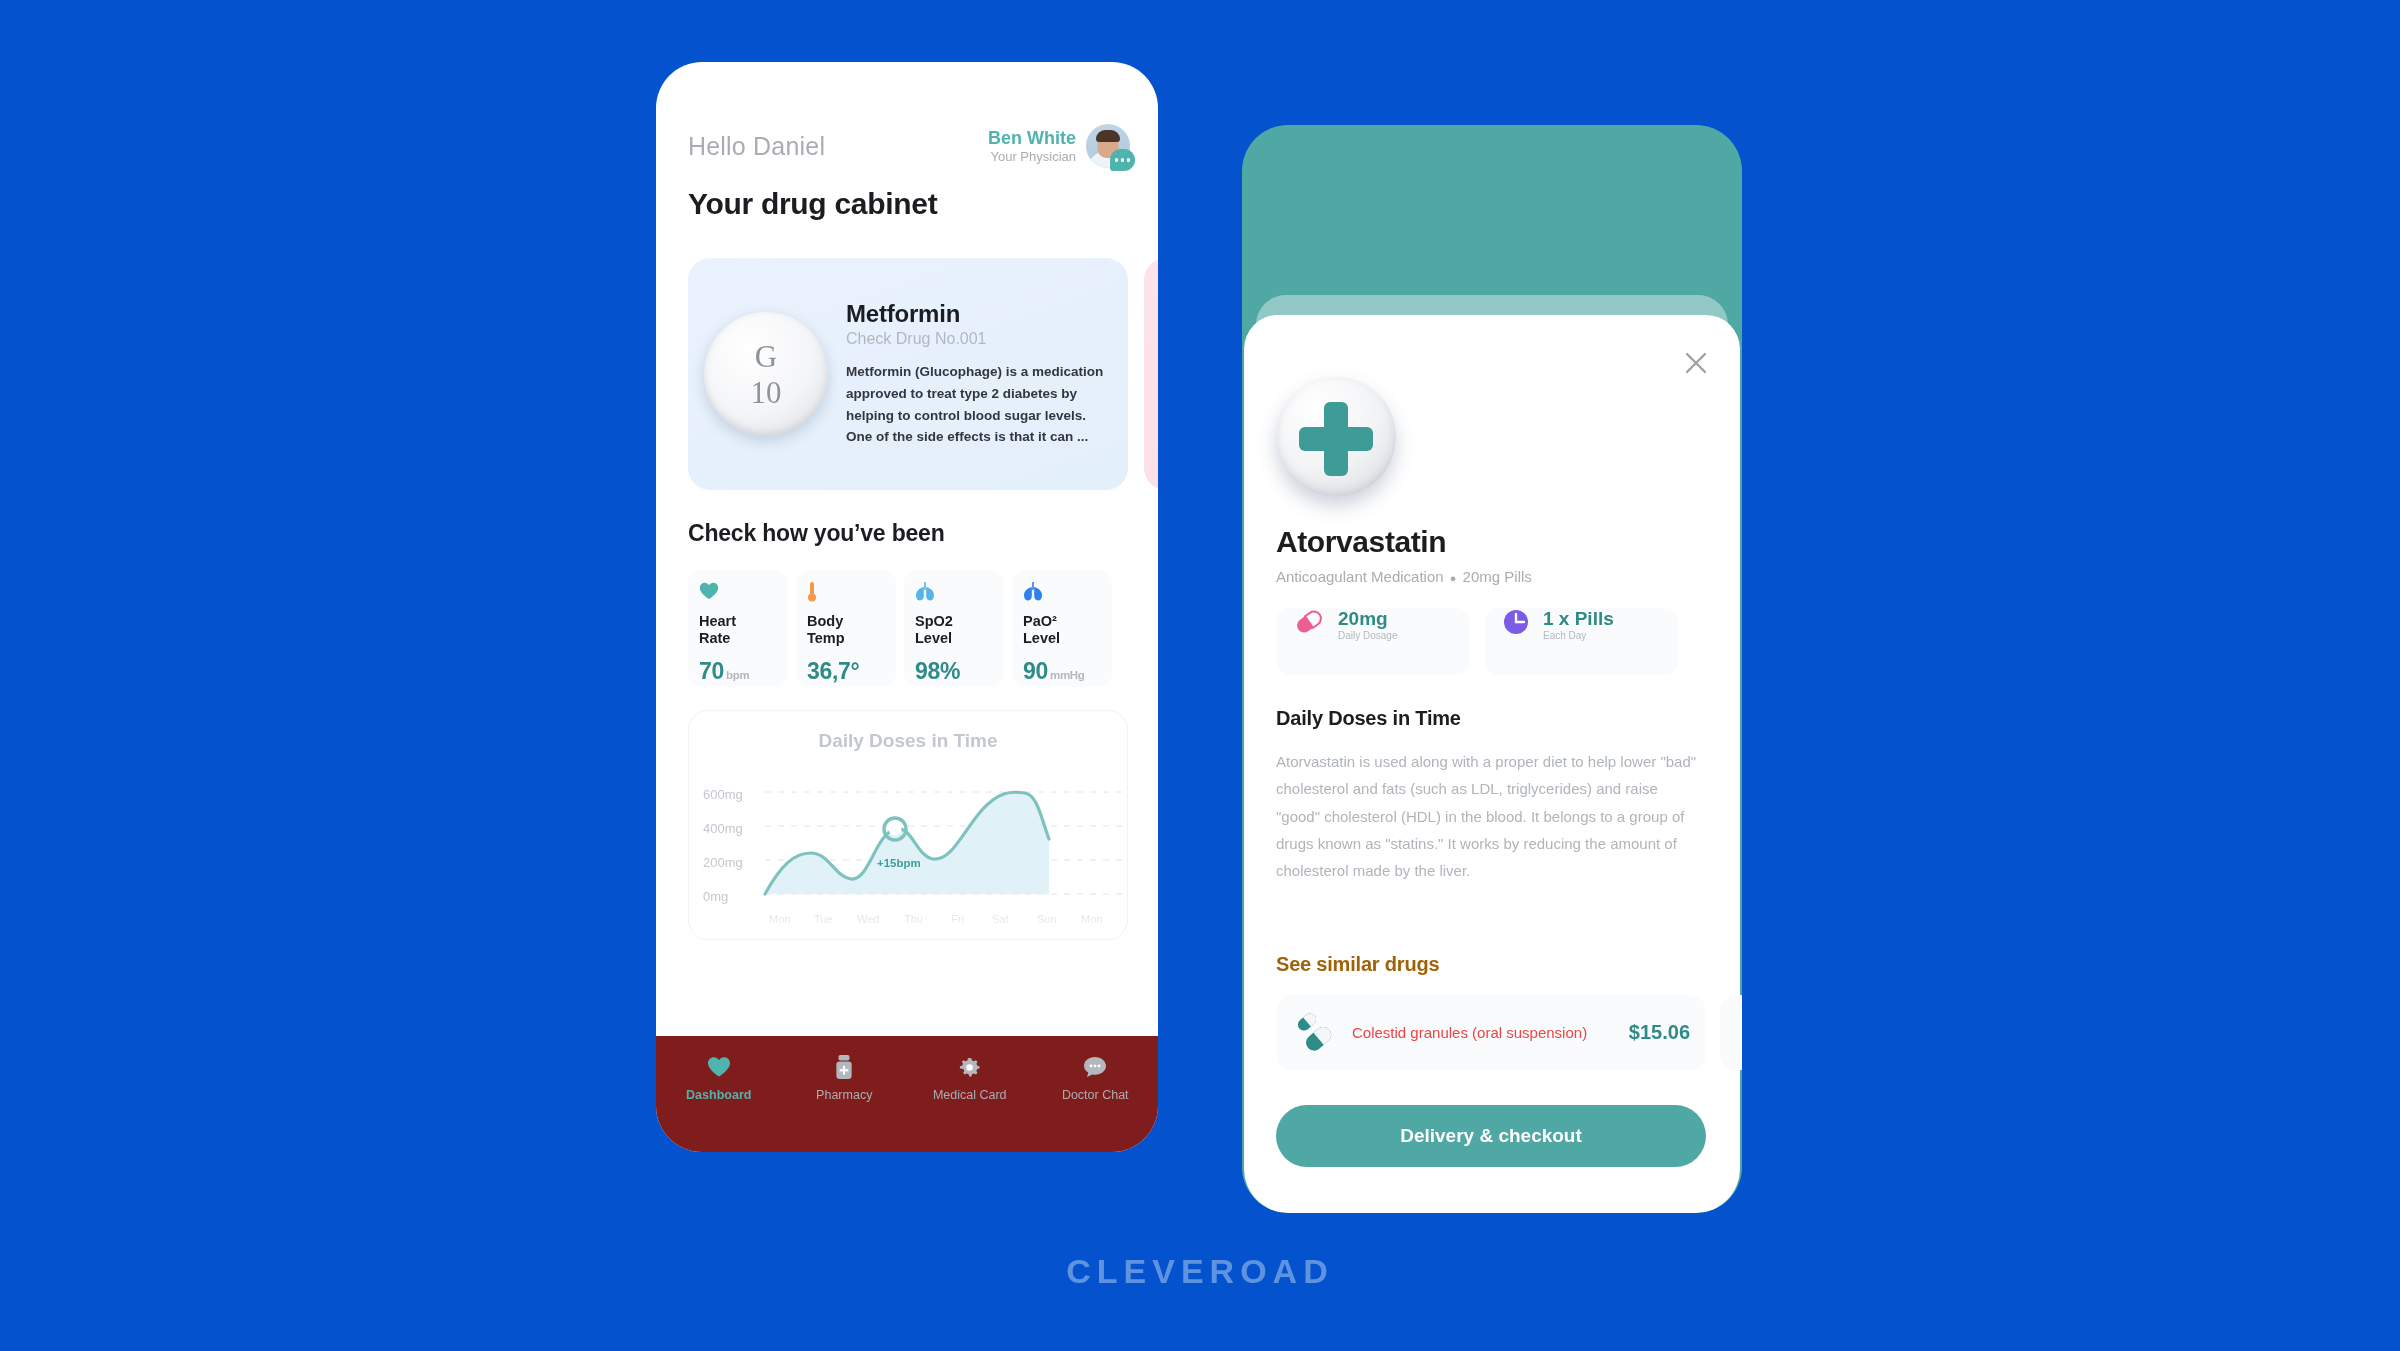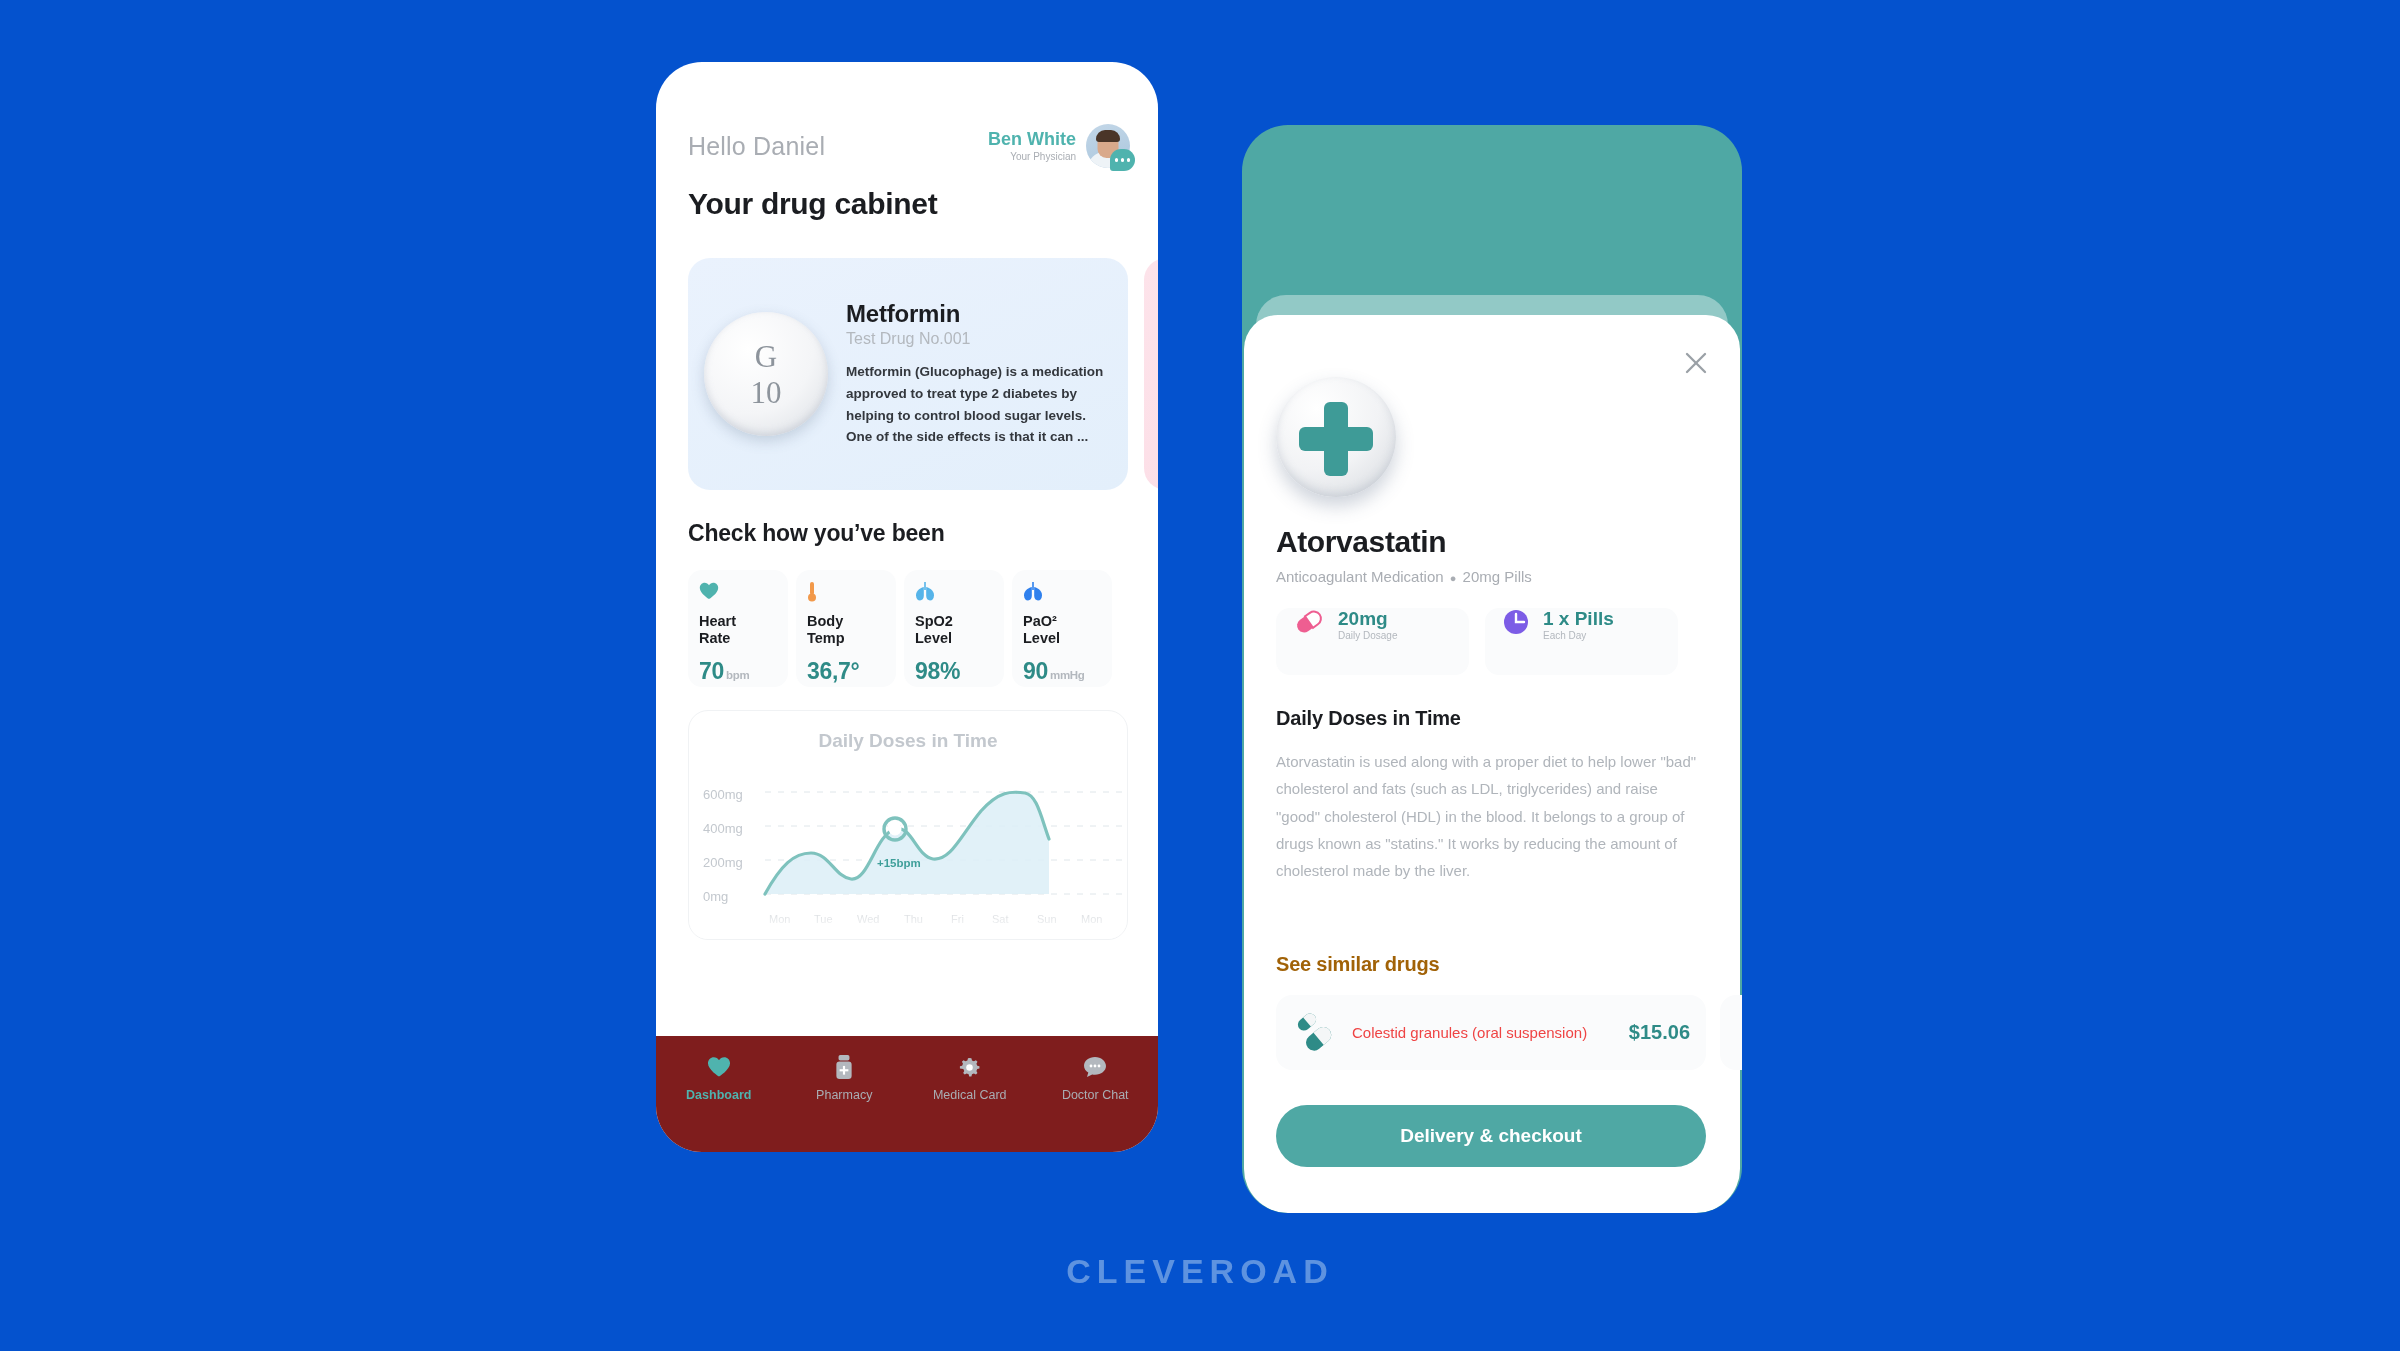--- a/index.html
+++ b/index.html
@@ -23,21 +23,21 @@
 
   .header-row {
     position:absolute; left:32px; top:62px; right:28px;
     display:flex; align-items:center; justify-content:space-between;
   }
   .hello { font-size:25px; color:#a9adb3; letter-spacing:.2px; }
 
   .doc-block { display:flex; align-items:center; gap:10px; }
   .doc-text { text-align:right; line-height:1.18; }
   .doc-name { font-size:18px; font-weight:bold; color:#4FB3AE; }
-  .doc-role { font-size:10px; color:#a9adb3; }
+  .doc-role { font-size:13px; color:#a9adb3; }
   .avatar-wrap { position:relative; width:44px; height:44px; }
   .avatar {
     width:44px; height:44px; border-radius:50%;
     background:linear-gradient(165deg,#c3d7e8 0%,#aac6dd 100%);
     overflow:hidden; position:relative;
   }
   .av-face {
     position:absolute; left:50%; top:9px; transform:translateX(-50%);
     width:21px; height:25px; border-radius:10px 10px 9px 9px;
     background:#d9a98b;
@@ -264,21 +264,21 @@
     <div class="h1">Your drug cabinet</div>
 
     <div class="carousel">
       <div class="drug-card">
         <div class="pill-img">
           <span class="pl-g">G</span>
           <span class="pl-n">10</span>
         </div>
         <div class="drug-info">
           <div class="drug-name">Metformin</div>
-          <div class="drug-sub">Test Drug No.001</div>
+          <div class="drug-sub">Check Drug No.001</div>
           <div class="drug-desc">Metformin (Glucophage) is a medication approved to treat type 2 diabetes by helping to control blood sugar levels. One of the side effects is that it can ...</div>
         </div>
       </div>
       <div class="drug-card pink"></div>
     </div>
 
     <div class="h2">Check how you’ve been</div>
 
     <div class="vitals">
       <div class="vital">

